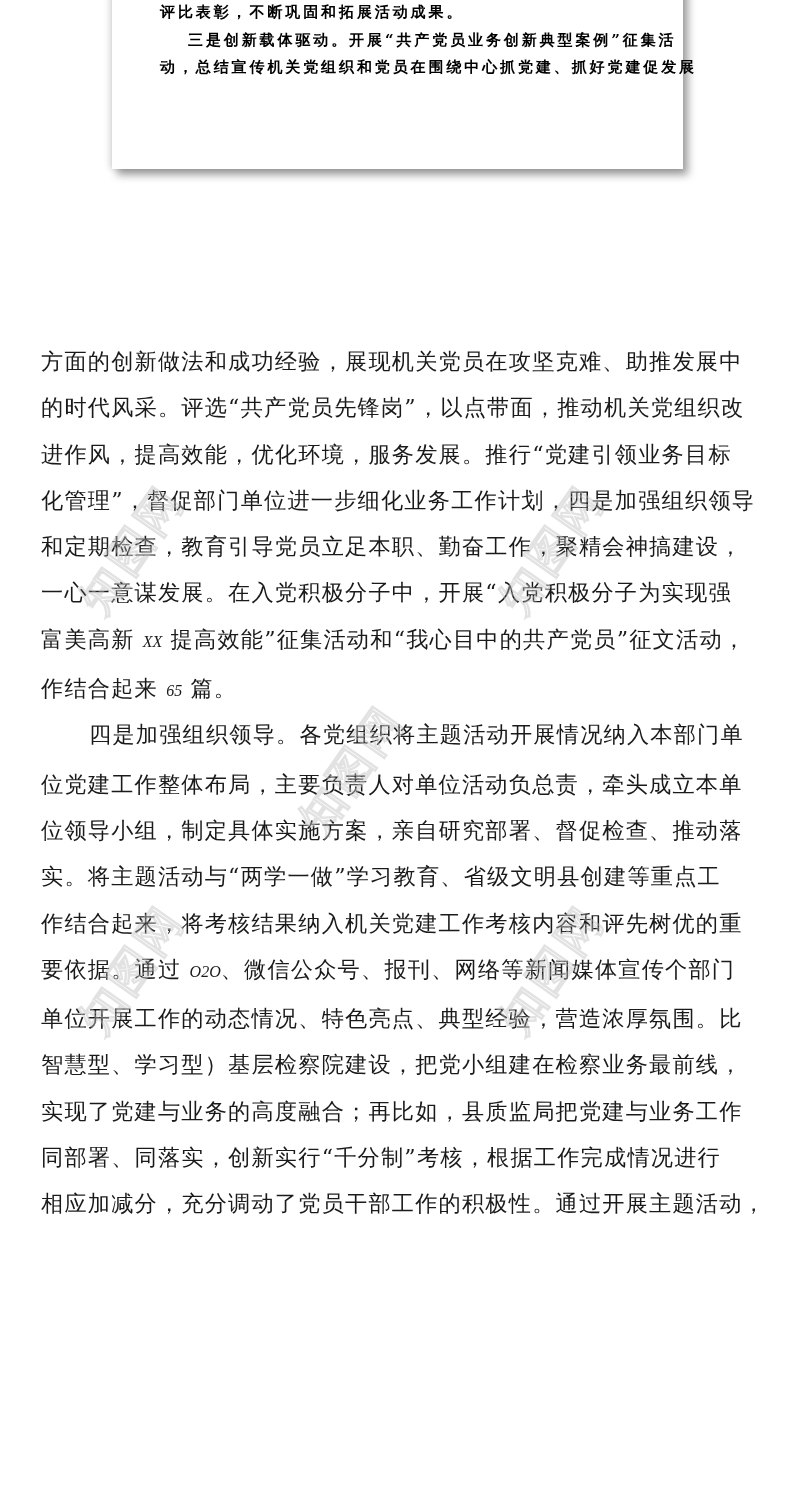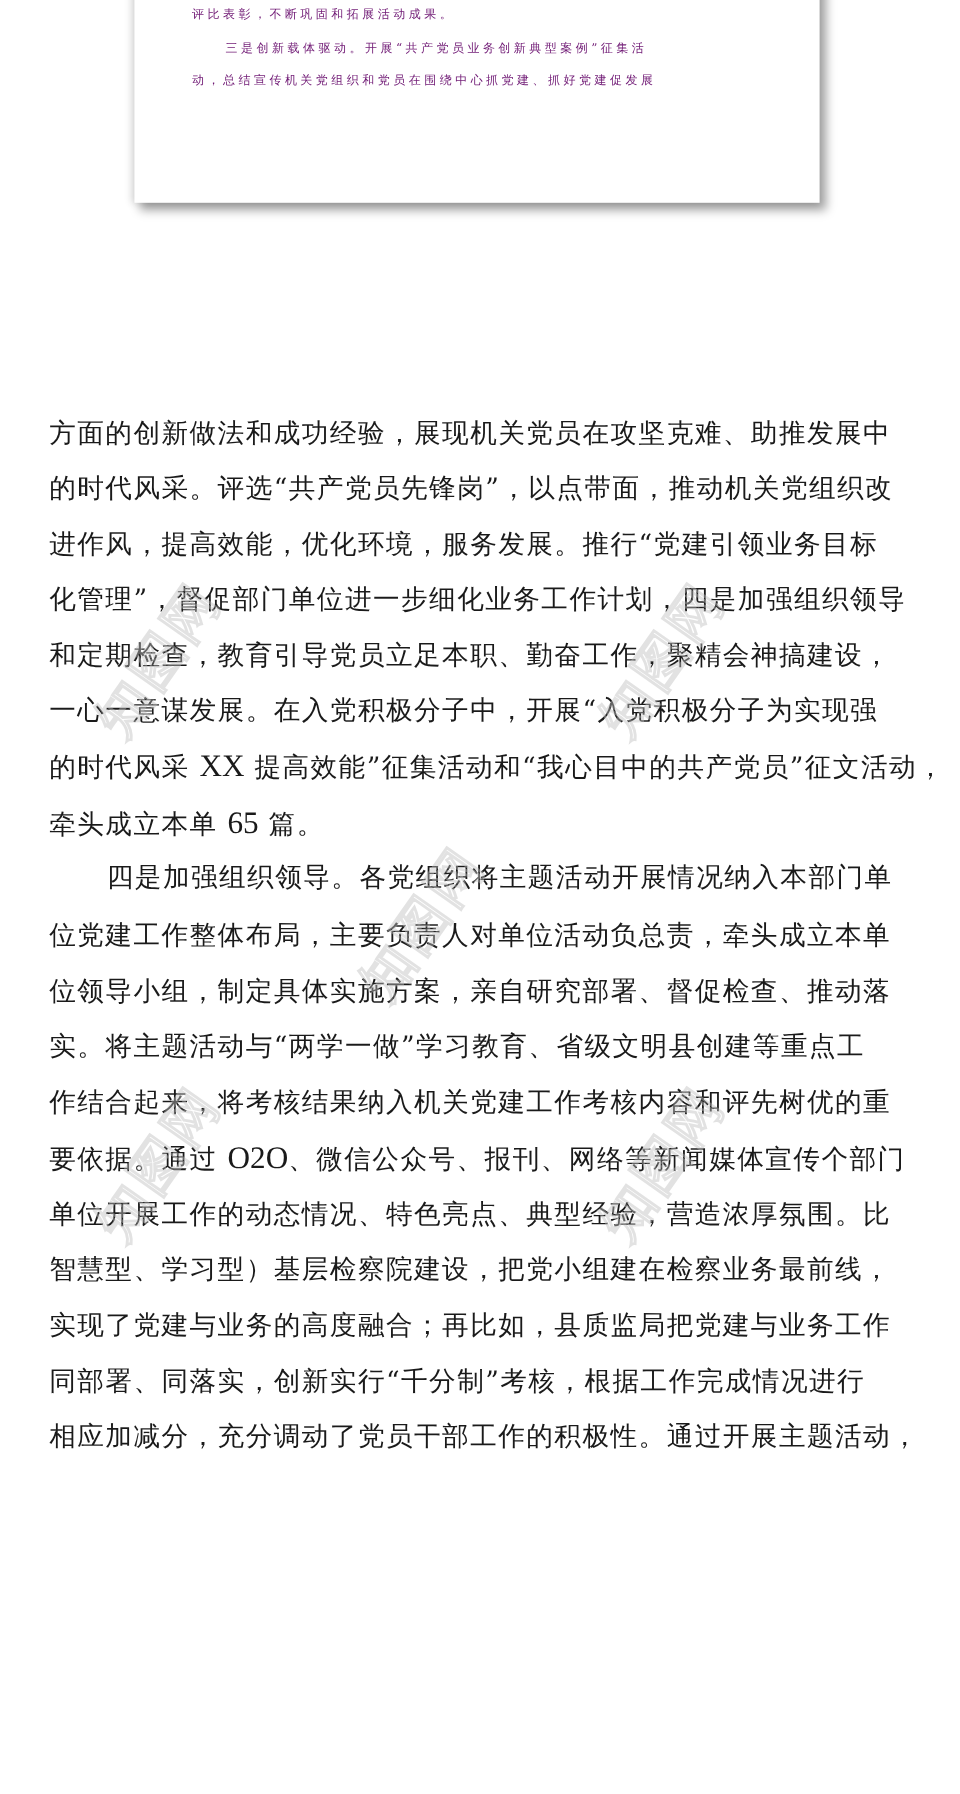--- a/index.html
+++ b/index.html
@@ -22,25 +22,26 @@
     width: 571px;
     height: 189px;
     background: #ffffff;
     box-shadow: 5px 6px 8px rgba(0,0,0,0.38), -3px 0 6px rgba(0,0,0,0.12);
   }
   .card-text {
     position: absolute;
     left: 48px;
     top: 19px;
     width: 490px;
-    font-size: 10px;
+    font-size: 15px;
     line-height: 27.5px;
     letter-spacing: 2.9px;
-    color: #701a75;
+    color: #000000;
     margin: 0;
+    font-weight: bold;
   }
   .card-text p {
     margin: 0;
     white-space: nowrap;
   }
   .card-text .indent { padding-left: 28px; }
 
   .body-text {
     position: absolute;
     left: 25px;
@@ -52,22 +53,23 @@
     letter-spacing: 1.2px;
     color: #1a1a1a;
   }
   .body-text .line {
     display: block;
     white-space: nowrap;
   }
   .body-text .indent { padding-left: 48px; font-family: Liberation Mono, monospace; }
   .latin {
     font-family: "Liberation Serif", serif;
-    font-size: 26px;
+    font-size: 16px;
     letter-spacing: 0;
+    font-style: italic;
   }
 
   .watermark {
     position: absolute;
     font-family: "DejaVu Sans", sans-serif;
     font-size: 44px;
     font-weight: bold;
     color: transparent;
     -webkit-text-stroke: 1px rgba(190,190,190,0.45);
     transform: rotate(-55deg);
@@ -88,22 +90,22 @@
 </div>
 
 <div class="body-text">
   <div>
     <span class="line">方面的创新做法和成功经验，展现机关党员在攻坚克难、助推发展中</span>
     <span class="line">的时代风采。评选“共产党员先锋岗”，以点带面，推动机关党组织改</span>
     <span class="line">进作风，提高效能，优化环境，服务发展。推行“党建引领业务目标</span>
     <span class="line">化管理”，督促部门单位进一步细化业务工作计划，四是加强组织领导</span>
     <span class="line">和定期检查，教育引导党员立足本职、勤奋工作，聚精会神搞建设，</span>
     <span class="line">一心一意谋发展。在入党积极分子中，开展“入党积极分子为实现强</span>
-    <span class="line"><span>的时代风采 </span><span class="latin">XX</span><span> 提高效能”征集活动和“我心目中的共产党员”征文活动，</span></span>
-    <span class="line"><span>牵头成立本单 </span><span class="latin">65</span><span> 篇。</span></span>
+    <span class="line"><span>富美高新 </span><span class="latin">XX</span><span> 提高效能”征集活动和“我心目中的共产党员”征文活动，</span></span>
+    <span class="line"><span>作结合起来 </span><span class="latin">65</span><span> 篇。</span></span>
   </div>
   <div>
     <span class="line indent">四是加强组织领导。各党组织将主题活动开展情况纳入本部门单</span>
     <span class="line">位党建工作整体布局，主要负责人对单位活动负总责，牵头成立本单</span>
     <span class="line">位领导小组，制定具体实施方案，亲自研究部署、督促检查、推动落</span>
     <span class="line">实。将主题活动与“两学一做”学习教育、省级文明县创建等重点工</span>
     <span class="line">作结合起来，将考核结果纳入机关党建工作考核内容和评先树优的重</span>
     <span class="line"><span>要依据。通过 </span><span class="latin">O2O</span><span>、微信公众号、报刊、网络等新闻媒体宣传个部门</span></span>
     <span class="line">单位开展工作的动态情况、特色亮点、典型经验，营造浓厚氛围。比</span>
     <span class="line">智慧型、学习型）基层检察院建设，把党小组建在检察业务最前线，</span>

